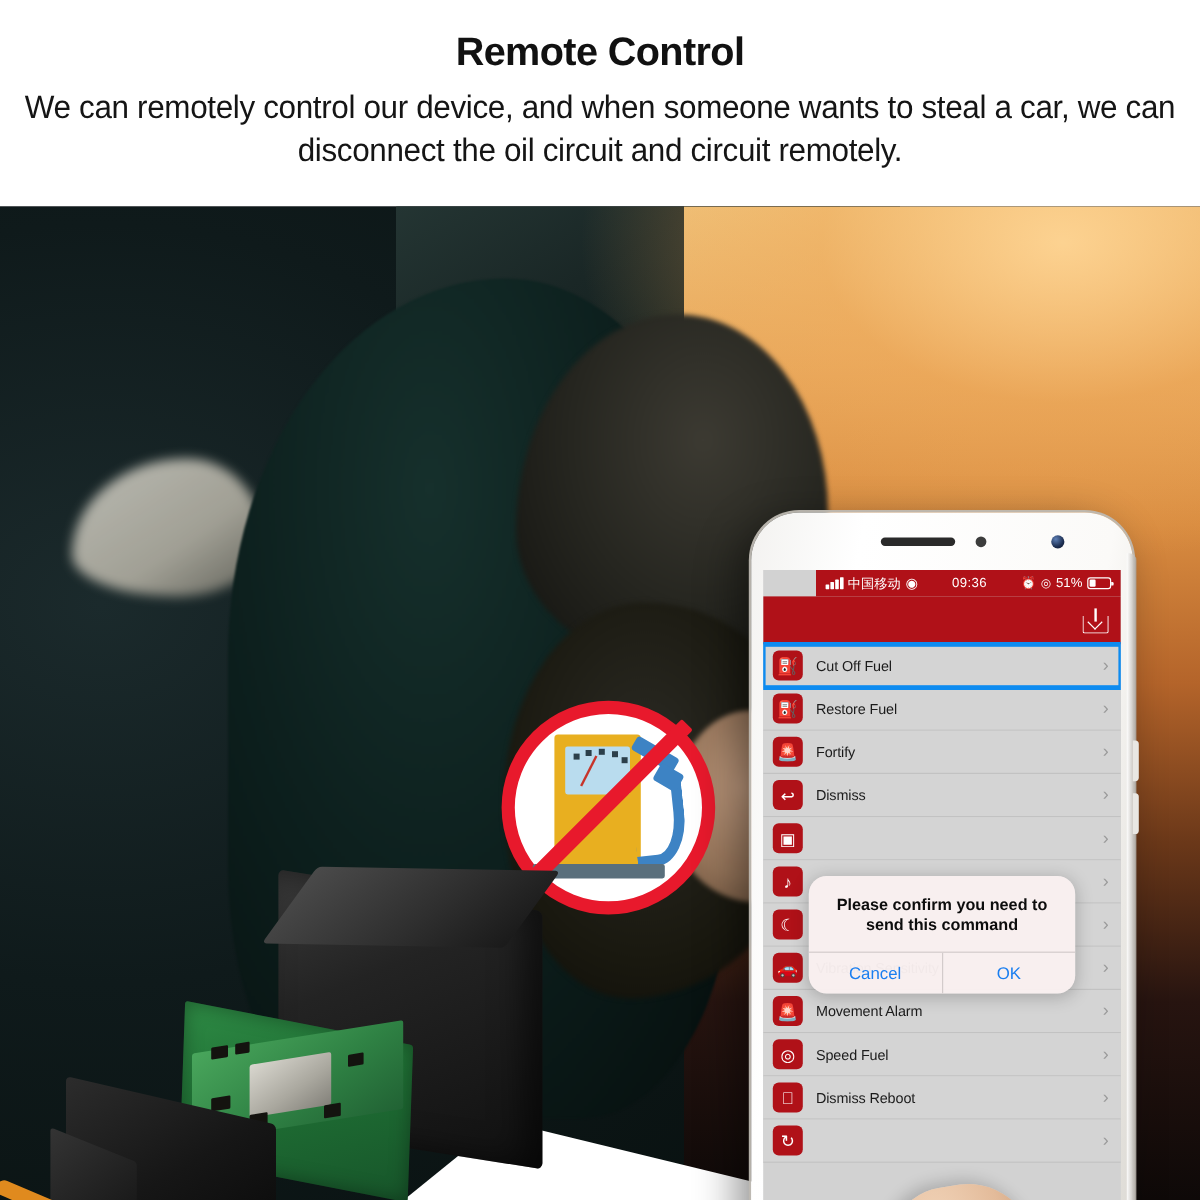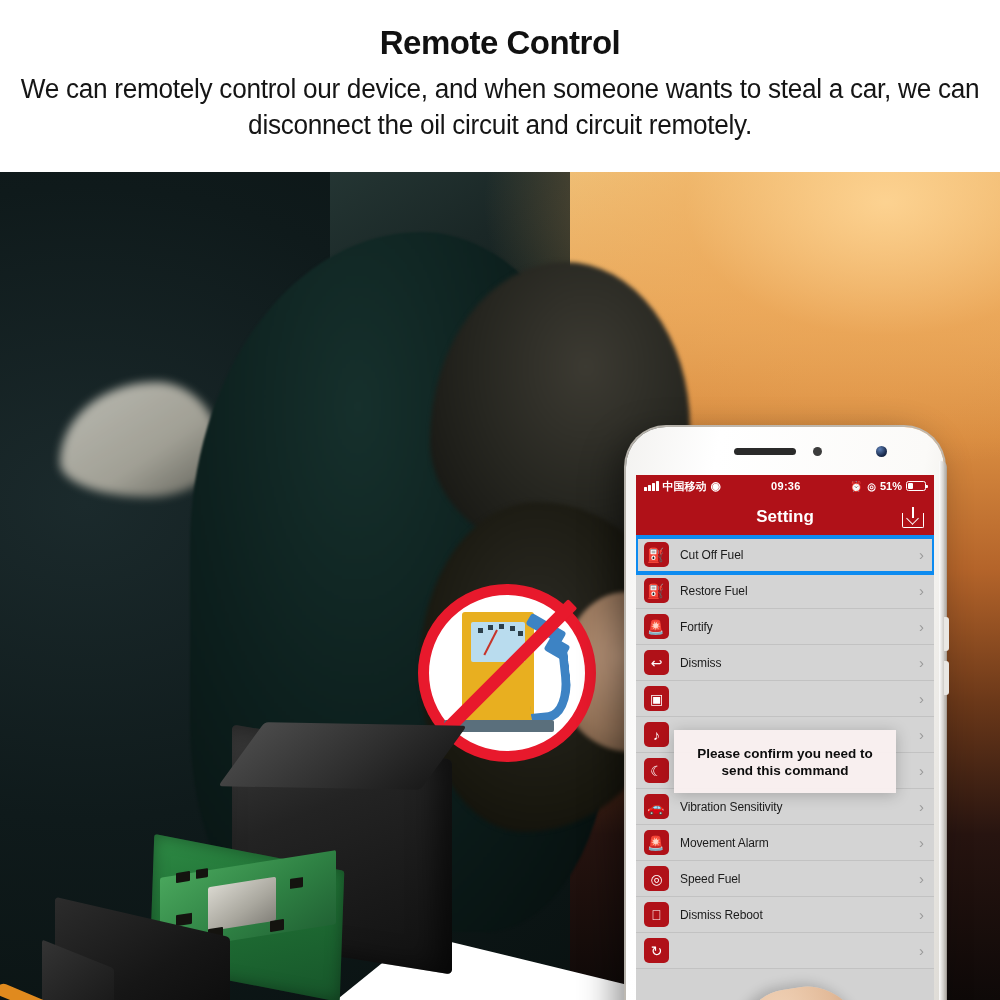--- a/index.html
+++ b/index.html
@@ -214,22 +214,22 @@
     background:radial-gradient(circle at 35% 30%,#5d7fb5 0%,#1d2f52 60%,#0a1224 100%);
   }
   .screen{
     position:absolute;left:10px;top:48px;width:298px;height:558px;
     background:#d2d2d2;overflow:hidden;
   }
 
   
   .statusbar{
     height:22px;background:#b01118;color:#fff;
-    display:flex;align-items:center;font-size:11px;font-weight:bold;
-    padding:0 8px;box-sizing:border-box;
+    display:flex;align-items:center;font-size:11px;font-weight:normal;
+    padding:0 8px;box-sizing:border-box;margin-left:44px;
   }
   .sb-left{display:flex;align-items:center;gap:4px;}
   .sb-center{flex:1;text-align:center;letter-spacing:.3px;}
   .sb-right{display:flex;align-items:center;gap:4px;}
   .bars{display:flex;align-items:flex-end;gap:1.5px;height:10px;}
   .bars i{width:2.5px;background:#fff;border-radius:.5px;display:block;}
   .bars i:nth-child(1){height:4px}.bars i:nth-child(2){height:6px}
   .bars i:nth-child(3){height:8px}.bars i:nth-child(4){height:10px}
   .carrier{font-size:11px;}
   .wifi{font-size:12px;line-height:1;}
@@ -288,21 +288,21 @@
     margin-left:11px;font-size:12px;color:#1b1b1b;letter-spacing:-.1px;
   }
   .chev{
     margin-left:auto;color:#9a9a9a;font-size:15px;font-weight:300;line-height:1;
   }
 
   
   .dialog{
     position:absolute;left:38px;top:255px;width:222px;
     background:rgba(249,240,240,.97);
-    border-radius:0;z-index:20;
+    border-radius:15px;z-index:20;
     box-shadow:0 2px 14px rgba(0,0,0,.22);
     overflow:hidden;
   }
   .dlg-msg{
     padding:15px 14px 13px;text-align:center;
     font-size:13.5px;font-weight:bold;color:#0d0d0d;line-height:1.28;
   }
   .dlg-btns{display:flex;border-top:1px solid #d3cbcb;}
   .dlg-btn{
     flex:1;text-align:center;padding:9px 0;
@@ -411,21 +411,20 @@
             <span style="font-size:10px">◎</span>
             <span>51%</span>
             <span class="battery">
                 <span></span>
               </span>
           </div>
         </div>
 
         <div class="navbar">
           <div class="nav-back" style="font-size:0">chevron-left-icon</div>
-          <div class="nav-title">Setting</div>
           <div class="nav-dl">
             <div class="arr"></div>
               <div class="arrh"></div>
               <div class="tray"></div>
           </div>
         </div>
 
         <div class="list">
 
           <div class="row hl">
@@ -497,20 +496,24 @@
           <div class="row">
             <div class="ricon">↻</div>
             <div class="rlabel"></div>
             <div class="chev">›</div>
           </div>
 
         </div>
 
         <div class="dialog">
           <div class="dlg-msg">Please confirm you need to send this command</div>
+          <div class="dlg-btns">
+            <div class="dlg-btn">Cancel</div>
+            <div class="dlg-btn">OK</div>
+          </div>
         </div>
 
       </div>
 
     </div>
 
     <div class="thumb">
       <div class="thumb-nail"></div>
     </div>
 

